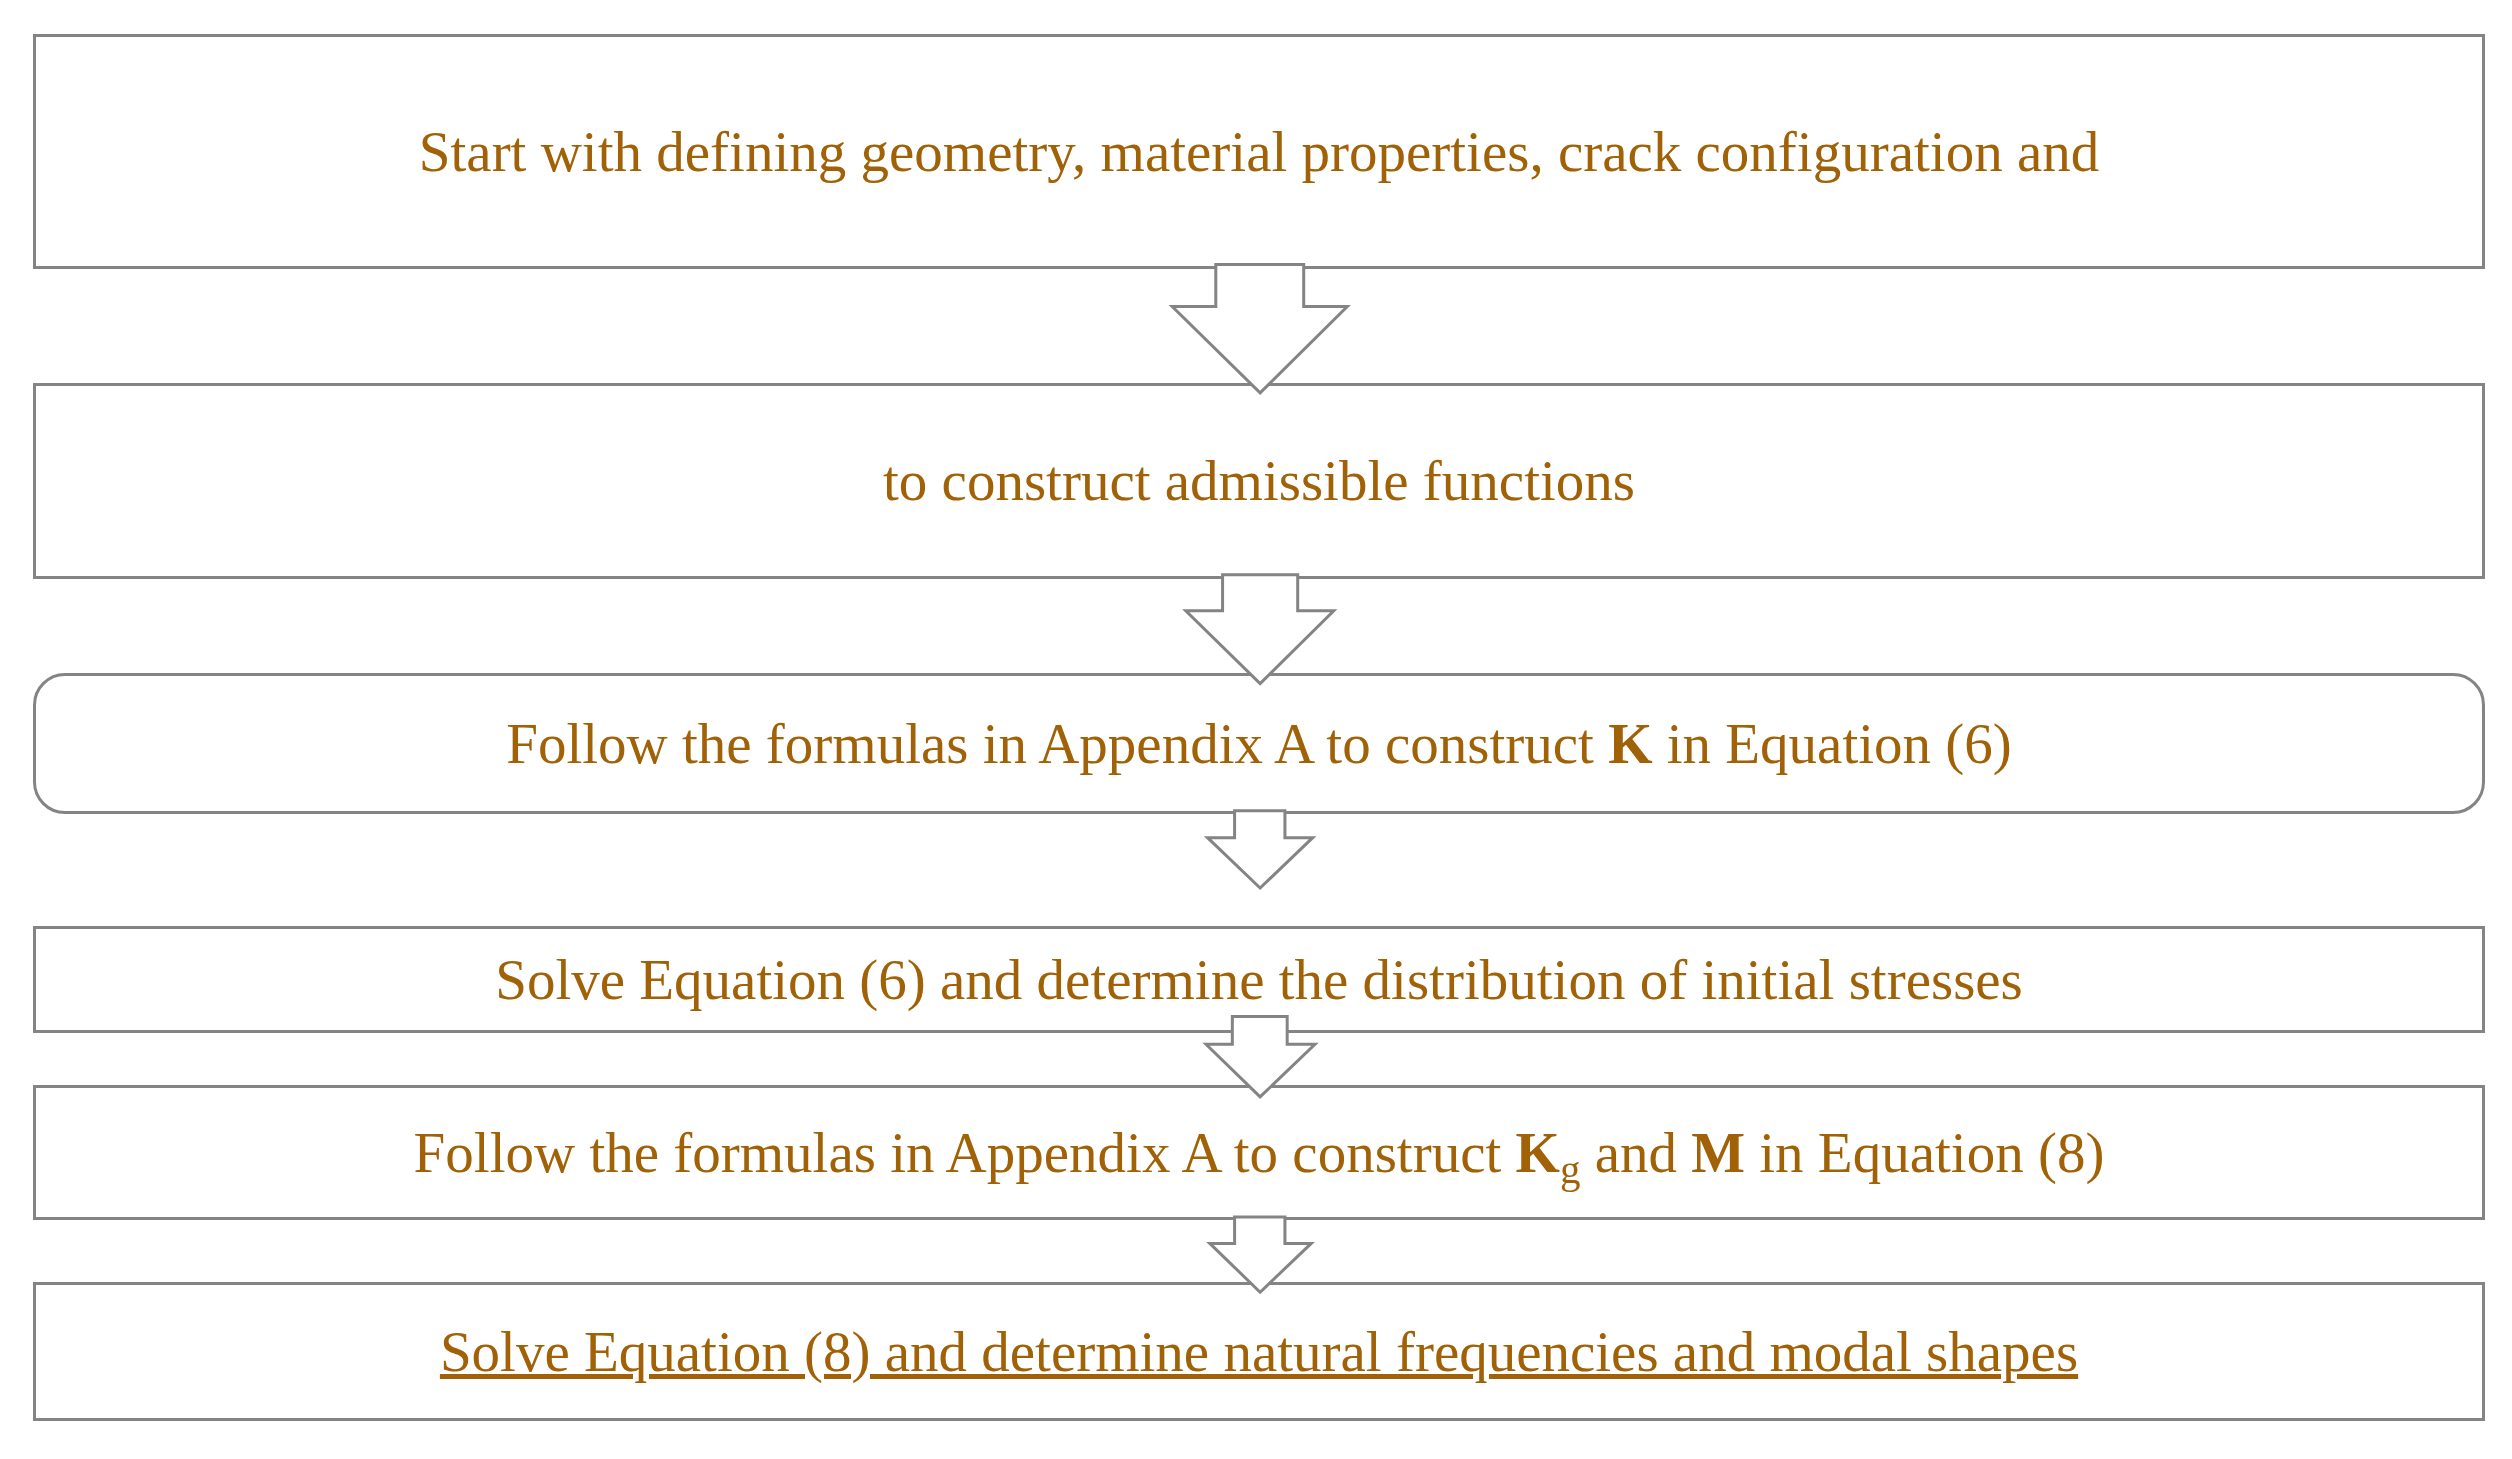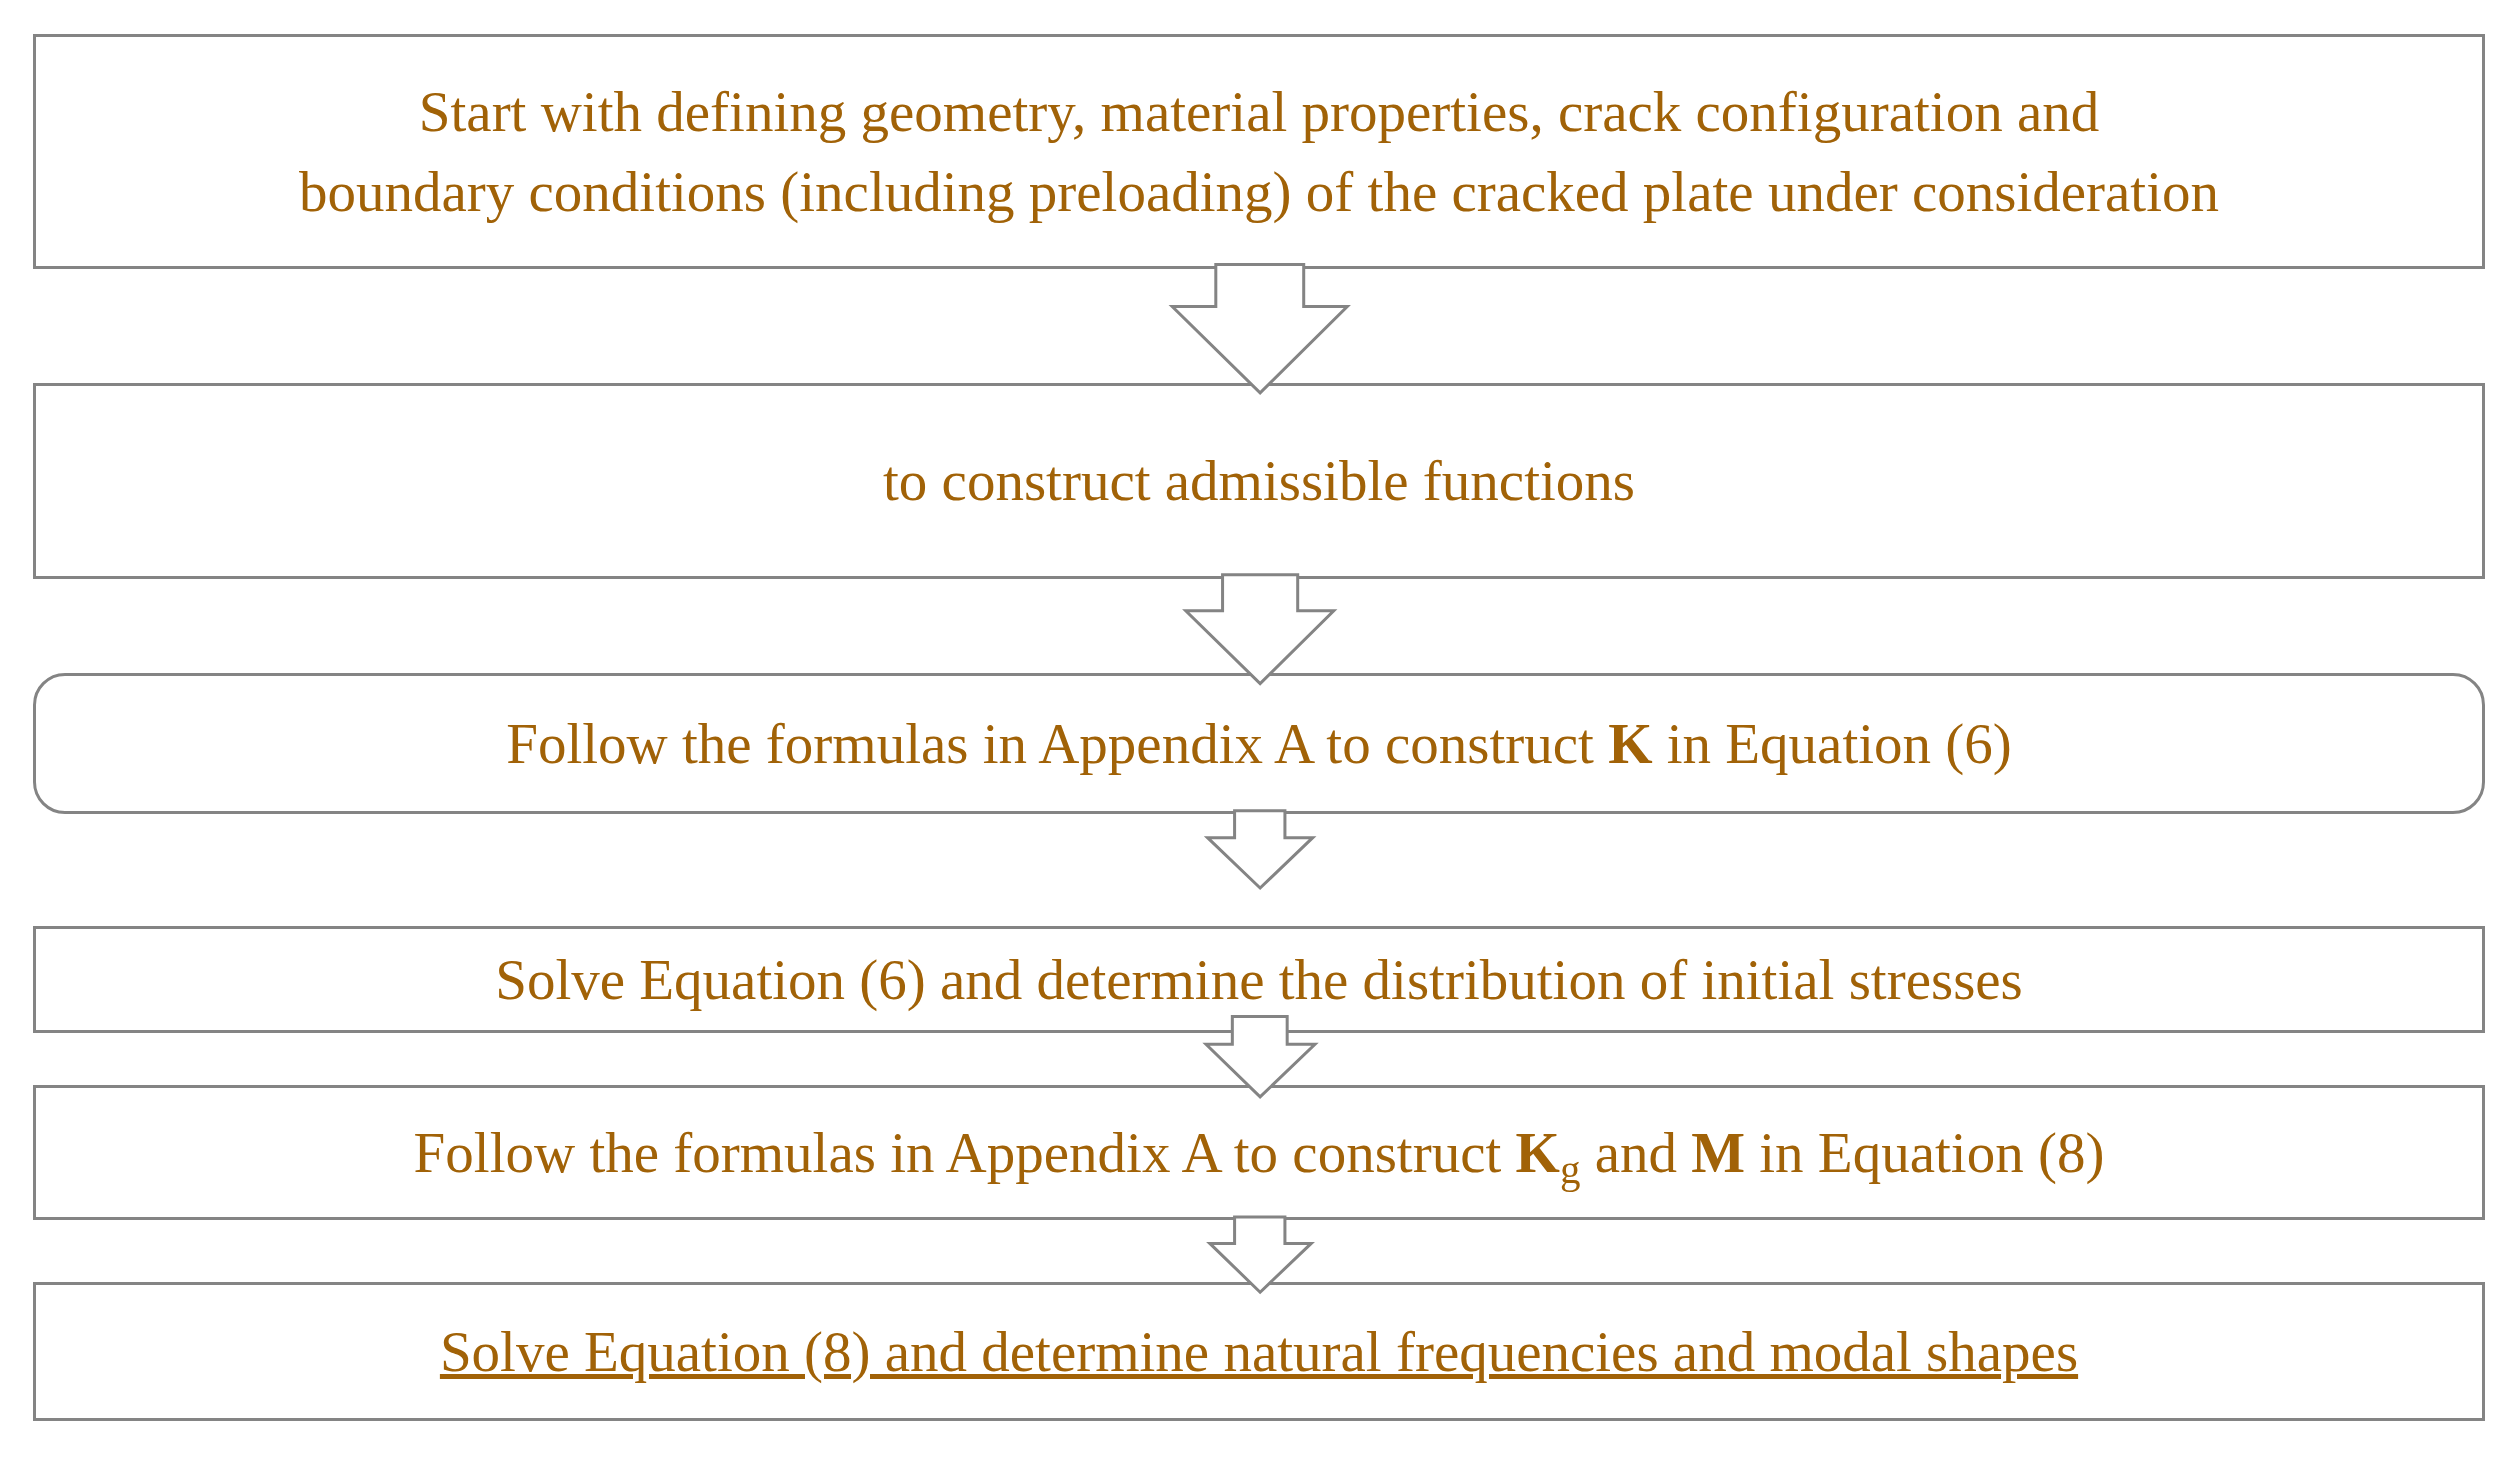--- a/index.html
+++ b/index.html
@@ -26,21 +26,20 @@
   sub { font-size: 0.72em; line-height: 0; vertical-align: -0.28em; }
   b.mat { font-weight: bold; }
   svg.arrows { position: absolute; left: 0; top: 0; pointer-events: none; }
 </style>
 </head>
 <body>
 
 <div class="box" style="top:34px;height:235px;">
   <span class="txt">
     <span class="line">Start with defining geometry, material properties, crack configuration and</span>
-    <span class="line">boundary conditions (including preloading) of the cracked plate under consideration</span>
   </span>
 </div>
 
 <div class="box" style="top:383px;height:196px;">
   <span class="txt">
     <span class="line">to construct admissible functions</span>
   </span>
 </div>
 
 <div class="box" style="top:673px;height:141px;border-radius:32px;">

